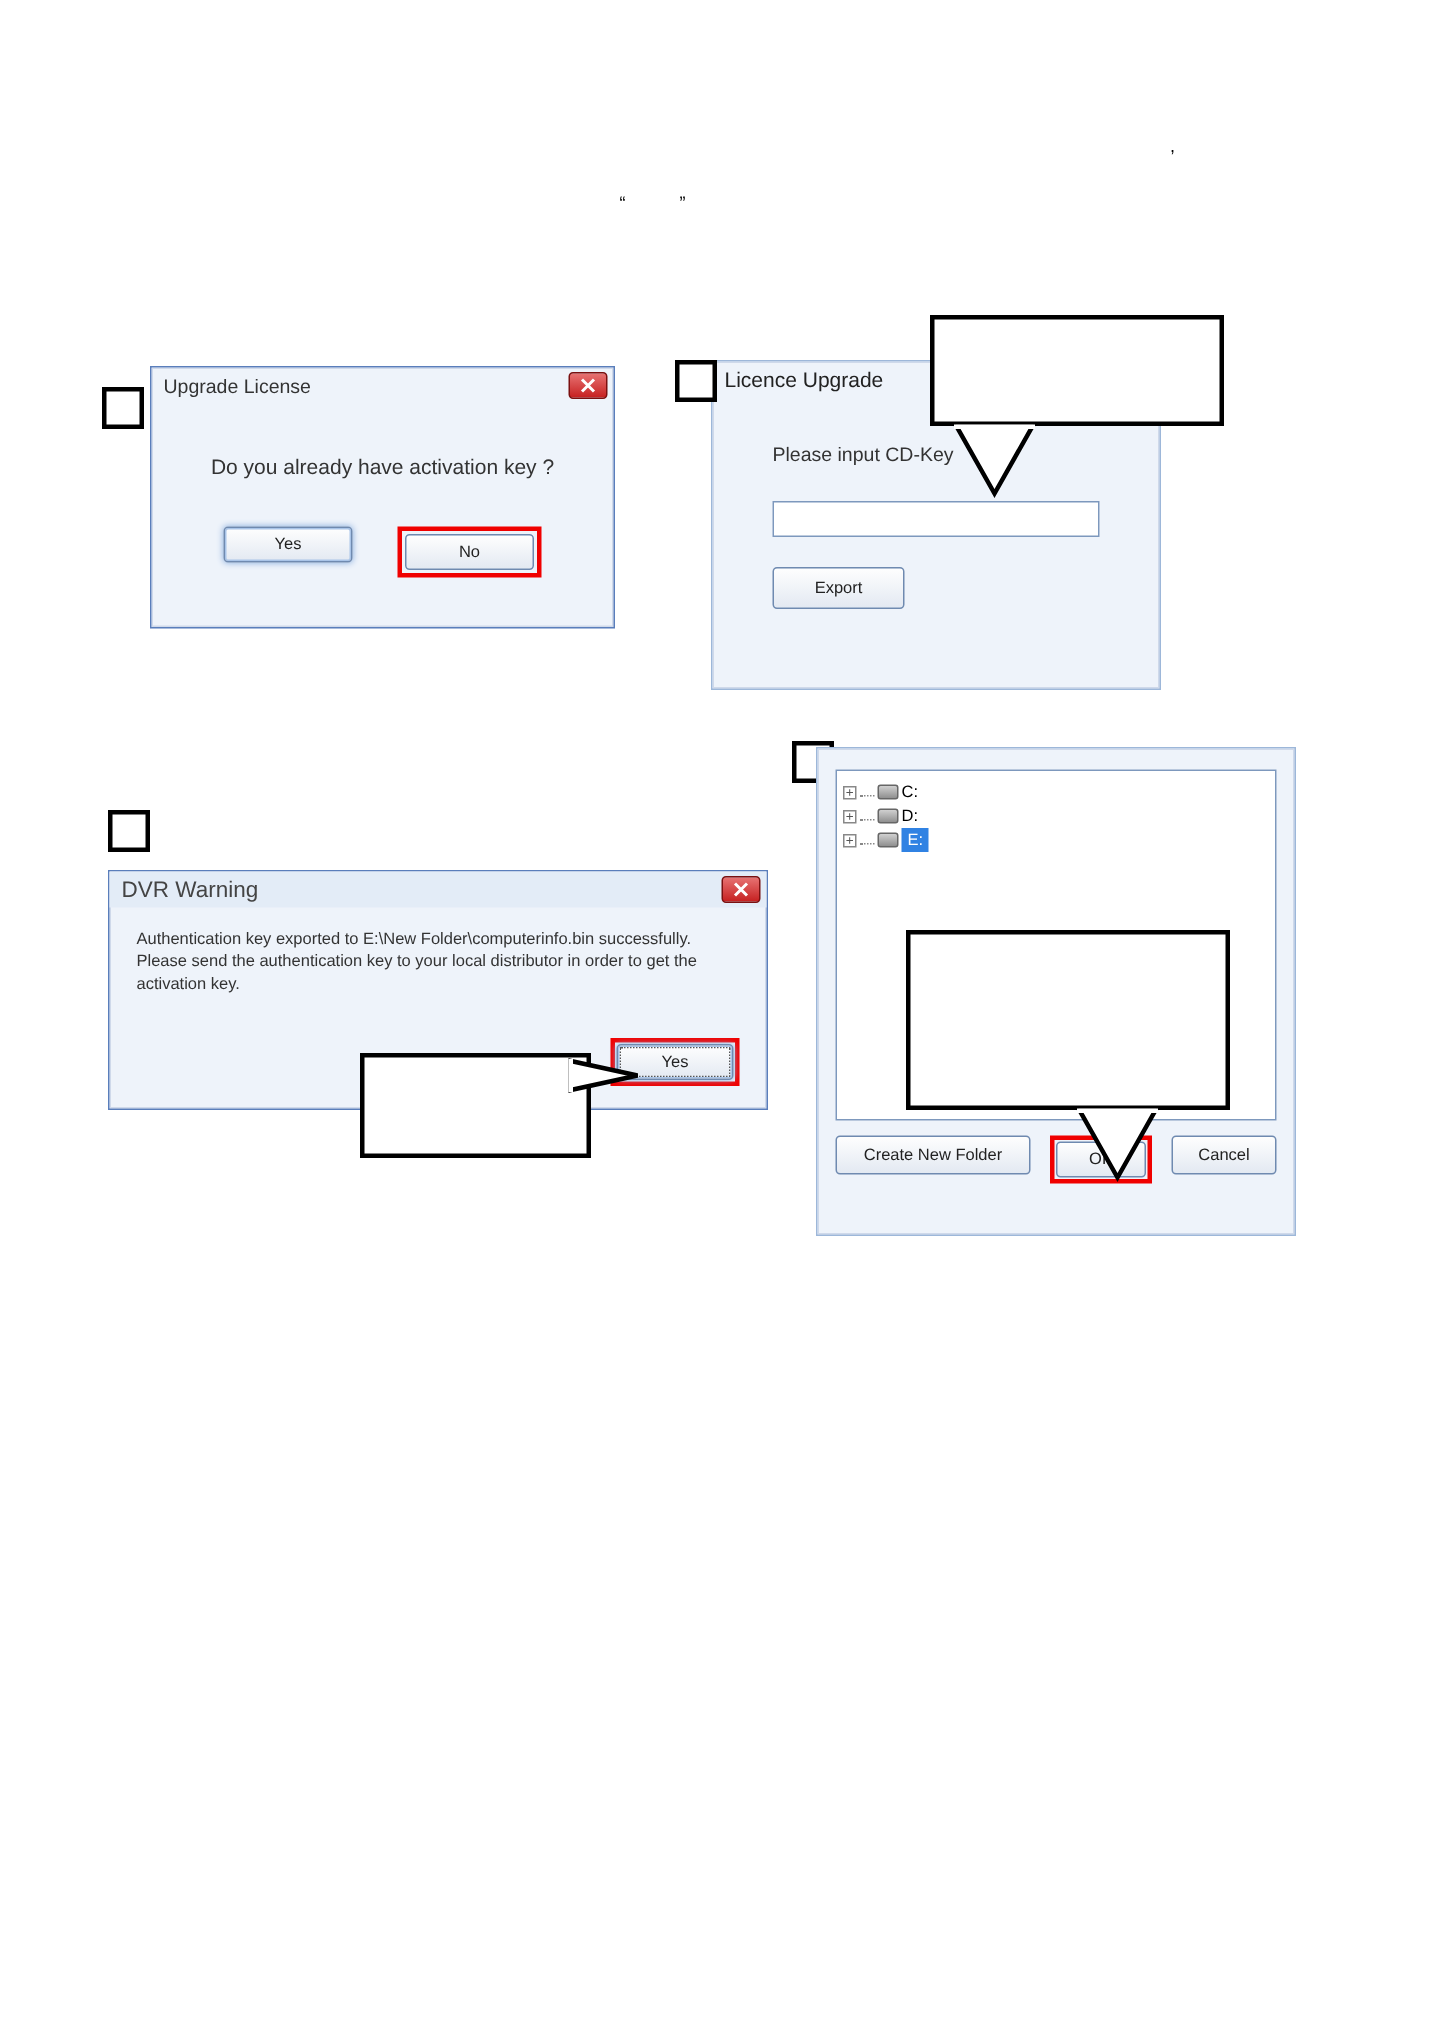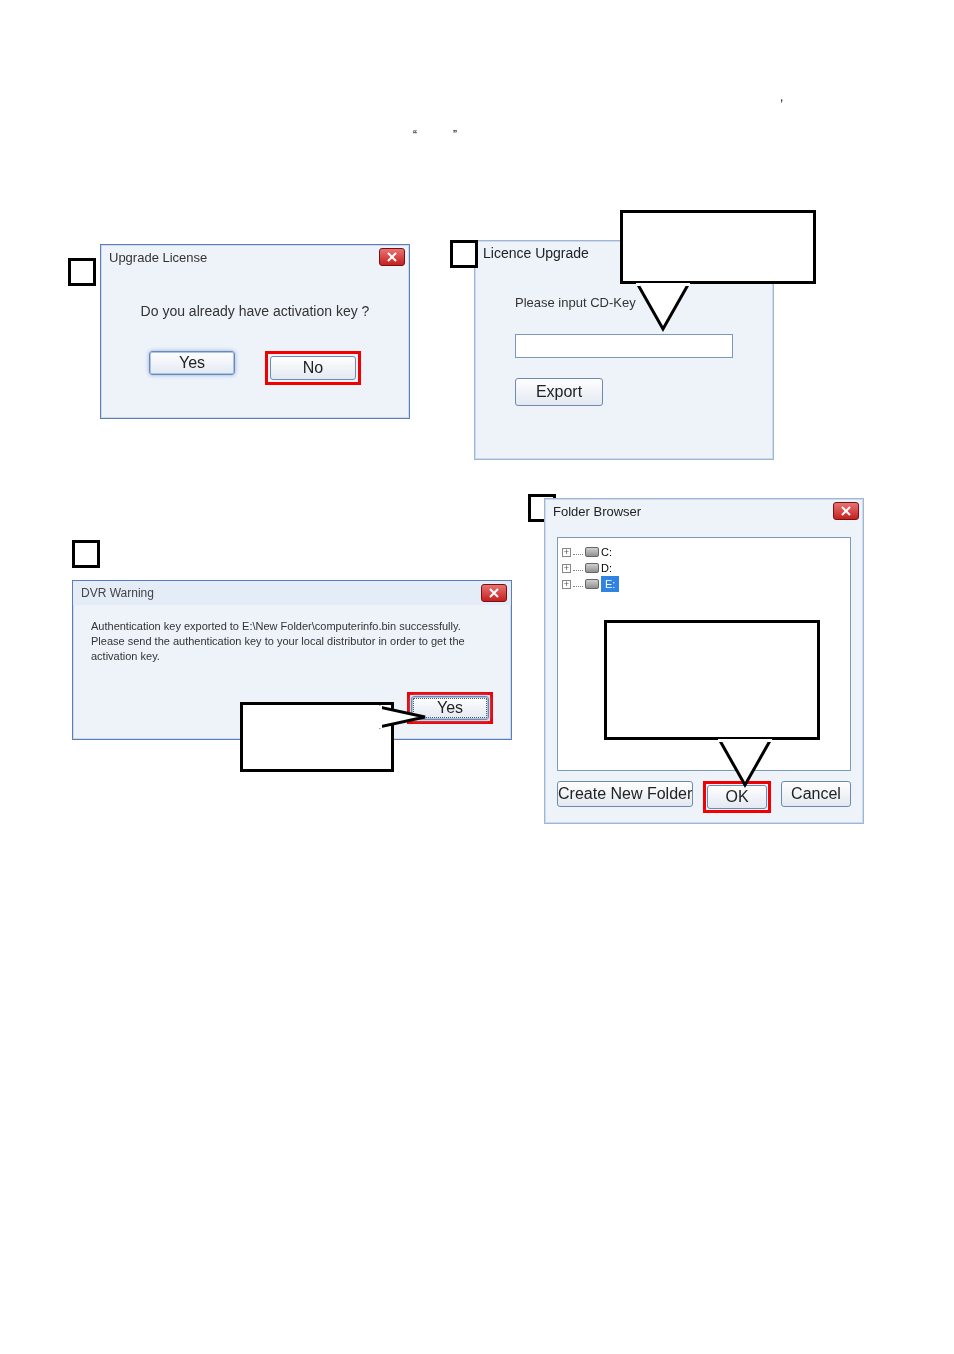--- a/index.html
+++ b/index.html
@@ -10,21 +10,21 @@
   
   .dlg { position: absolute; background: #EEF3FA; border: 1px solid #5A7EBB; box-shadow: 0 0 0 1px #cfd9ea inset; }
   .dlg.soft { border-color: #9db7d9; }
   .dlg .titlebar { height: 24px; display: flex; align-items: center; justify-content: space-between; padding: 0 4px 0 8px; font-size: 13px; color: #333; }
   .titlebar.dark { color: #222; font-weight: 400; }
   .close-btn { width: 26px; height: 18px; background: linear-gradient(#E77373,#C62020); border: 1px solid #7a1010; border-radius: 3px; display: flex; align-items: center; justify-content: center; cursor: pointer; }
   .close-btn svg { display:block; }
 
   .dlg-body { padding: 10px 14px; }
 
-  .win-btn { min-width: 72px; height: 24px; background: linear-gradient(#fefefe,#e3e9f2); border: 1px solid #6f8ab0; border-radius: 3px; font-size: 16px; color: #222; cursor: pointer; display: inline-flex; align-items: center; justify-content: center; }
+  .win-btn { min-width: 72px; height: 24px; background: linear-gradient(#fefefe,#e3e9f2); border: 1px solid #6f8ab0; border-radius: 3px; font-size: 11px; color: #222; cursor: pointer; display: inline-flex; align-items: center; justify-content: center; }
   .win-btn.blue-glow { box-shadow: 0 0 0 1px #a9c4e8 inset, 0 0 4px #8cb0e0; }
   .win-btn.dotted-focus { outline: 1px dotted #555; outline-offset: -3px; }
 
   .red-box { border: 3px solid #F00000; padding: 2px; display:inline-flex; }
   .red-box.tight { padding:1px; }
 
   .text-input { width: 100%; height: 24px; border: 1px solid #7d98bd; background: #fff; padding: 0 6px; font-size: 13px; }
 
   
   .step-square { position:absolute; width: 28px; height: 28px; border: 3px solid #000; background: #fff; }
@@ -94,21 +94,21 @@
     <polygon points="4,0 56,0 30,46" fill="#fff" stroke="#000" stroke-width="3"></polygon>
     <rect x="3" y="-3" width="54" height="6" fill="#fff"></rect>
   </svg>
 </div>
 <div class="step-square" style="left:450px; top:240px;"></div>
 
 <div class="step-square" style="left:72px; top:540px;"></div>
 
 <div class="dlg" style="left:72px; top:580px; width:440px; height:160px;">
   <div class="titlebar" style="background:#E3ECF7;">
-    <span style="font-size:12px; color:#444;">DVR Warning</span>
+    <span style="font-size:15px; color:#444;">DVR Warning</span>
     <div class="close-btn">
       <svg width="10" height="10" viewBox="0 0 10 10">
           <path d="M1 1 L9 9 M9 1 L1 9" stroke="#fff" stroke-width="2"></path>
         </svg>
     </div>
   </div>
   <div class="dlg-body" style="padding:14px 18px;">
     <div style="font-size:11px; color:#333; line-height:15px;">Authentication key exported to E:\New Folder\computerinfo.bin successfully. Please send the authentication key to your local distributor in order to get the activation key.</div>
     <div style="display:flex; justify-content:flex-end; margin-top:28px;">
       <span class="red-box tight">
@@ -121,28 +121,20 @@
 <div class="callout" style="left:240px; top:702px; width:154px; height:70px;">
   <svg style="position:absolute; right:-38px; top:-2px;" width="50" height="30" viewBox="0 0 50 30">
     <polygon points="0,4 0,24 46,14" fill="#fff" stroke="#000" stroke-width="3"></polygon>
     <rect x="-3" y="3" width="6" height="22" fill="#fff"></rect>
   </svg>
 </div>
 
 <div class="step-square" style="left:528px; top:494px;"></div>
 
 <div class="dlg soft" style="left:544px; top:498px; width:320px; height:326px;">
-  <div class="titlebar dark">
-    <span style="font-size:13px;">Folder Browser</span>
-    <div class="close-btn">
-      <svg width="10" height="10" viewBox="0 0 10 10">
-          <path d="M1 1 L9 9 M9 1 L1 9" stroke="#fff" stroke-width="2"></path>
-        </svg>
-    </div>
-  </div>
   <div class="dlg-body" style="padding:14px 12px 10px 12px; display:flex; flex-direction:column; height:calc(100% - 24px);">
     <div class="tree" style="flex:1; height:220px;">
       <div class="tree-row">
         <span class="expander">+</span>
         <span class="dots"></span>
         <span class="drive-icon"></span>
         <span>C:</span>
       </div>
       <div class="tree-row">
         <span class="expander">+</span>

